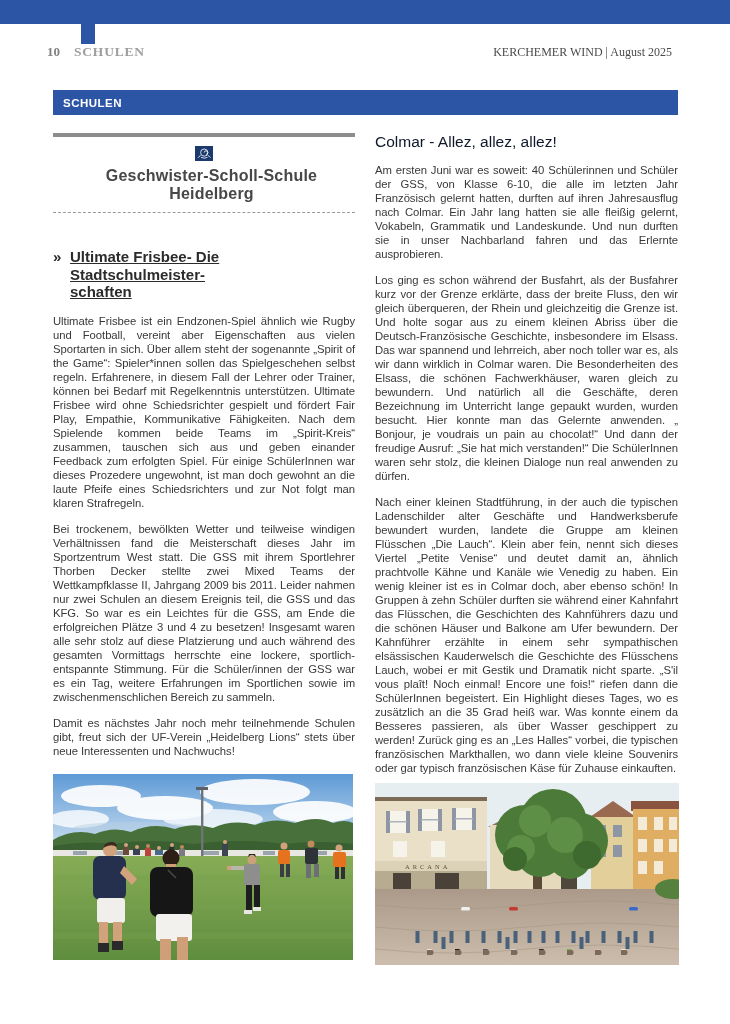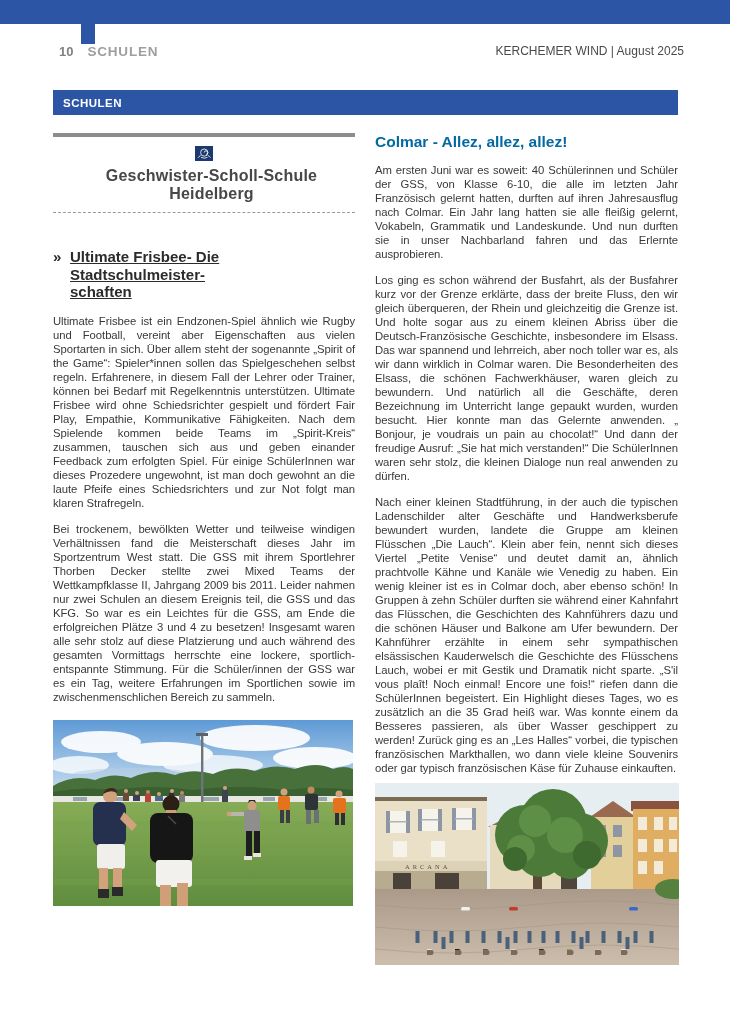--- a/index.html
+++ b/index.html
@@ -2,42 +2,42 @@
 <html lang="de"><head>
 <meta charset="utf-8">
 <style>
   html,body{margin:0;padding:0;background:#ffffff;}
   body{width:730px;height:1024px;font-family:"Liberation Sans",sans-serif;}
   .page{position:relative;width:730px;height:1024px;background:#fff;overflow:hidden;}
 
   .top-band{position:absolute;top:0;left:0;width:730px;height:24px;background:#2d55a5;}
   .top-tab{position:absolute;top:24px;left:81px;width:14px;height:20px;background:#2d55a5;}
 
-  .page-header{position:absolute;top:44px;left:59px;width:625px;display:flex;justify-content:space-between;align-items:flex-start;}
+  .page-header{position:absolute;top:44px;left:47px;width:625px;display:flex;justify-content:space-between;align-items:flex-end;font-family:Liberation Serif, serif;}
   .header-left{display:flex;align-items:baseline;}
   .page-num{color:#818181;font-weight:bold;font-size:13px;margin-right:14px;}
   .running-title{color:#9e9e9e;font-weight:bold;font-size:13.5px;letter-spacing:0.8px;}
   .issue{color:#4a4a4a;font-size:12px;}
 
   .category-bar{position:absolute;top:90px;left:53px;width:625px;height:25px;background:#2d55a5;color:#ffffff;font-weight:bold;font-size:11.5px;letter-spacing:0.5px;display:flex;align-items:center;padding-left:10px;box-sizing:border-box;}
 
   .columns{position:absolute;top:133px;left:53px;width:625px;display:flex;gap:20px;}
   .col{width:302px;}
   .col-right{width:303px;}
 
   .school-topbar{height:4px;background:#8c8c8c;}
   .school-logo{text-align:center;margin-top:9px;line-height:0;}
   .school-name{font-size:16px;font-weight:bold;color:#474747;text-align:center;margin:6px 0 9px 15px;letter-spacing:0.2px;}
   .school-divider{border-bottom:1px dashed #9a9a9a;height:0;}
 
   .article-title{font-size:15px;font-weight:bold;color:#2b2b2b;line-height:17.5px;margin:35px 0 13px 0;display:flex;}
   .article-title .marker{flex:none;width:17px;}
   .article-title .title-text{white-space:pre-line;text-decoration:underline;}
 
-  .colmar-title{font-size:15.5px;font-weight:bold;color:#0369a1;line-height:18px;margin:0 0 3px 0;}
+  .colmar-title{font-size:15.5px;font-weight:normal;color:#0f172a;line-height:18px;margin:0 0 3px 0;}
 
   .body-copy p{font-size:11.3px;line-height:14px;color:#383838;text-align:justify;margin:12px 0 8px 0;letter-spacing:-0.05px;hyphens:auto;}
 
   figure.photo{margin:0;line-height:0;}
   figure.photo-left{margin-top:16px;}
   figure.photo-right{margin-top:5px;}
   figure.photo svg{display:block;}
 </style>
 </head>
 <body>
@@ -81,20 +81,21 @@
       </div>
 
       <h2 class="article-title">
         <span class="marker">»</span>
         <span class="title-text">Ultimate Frisbee- Die Stadtschulmeister-
 schaften</span>
       </h2>
 
       <p>Ultimate Frisbee ist ein Endzonen-Spiel ähnlich wie Rugby und Football, vereint aber Eigenschaften aus vielen Sportarten in sich. Über allem steht der sogenannte „Spirit of the Game“: Spieler*innen sollen das Spielgeschehen selbst regeln. Erfahrenere, in diesem Fall der Lehrer oder Trainer, können bei Bedarf mit Regelkenntnis unterstützen. Ultimate Frisbee wird ohne Schiedsrichter gespielt und fördert Fair Play, Empathie, Kommunikative Fähigkeiten. Nach dem Spielende kommen beide Teams im „Spirit-Kreis“ zusammen, tauschen sich aus und geben einander Feedback zum erfolgten Spiel. Für einige SchülerInnen war dieses Prozedere ungewohnt, ist man doch gewohnt an die laute Pfeife eines Schiedsrichters und zur Not folgt man klaren Strafregeln.</p>
       <p>Bei trockenem, bewölkten Wetter und teilweise windigen Verhältnissen fand die Meisterschaft dieses Jahr im Sportzentrum West statt. Die GSS mit ihrem Sportlehrer Thorben Decker stellte zwei Mixed Teams der Wettkampfklasse II, Jahrgang 2009 bis 2011. Leider nahmen nur zwei Schulen an diesem Ereignis teil, die GSS und das KFG. So war es ein Leichtes für die GSS, am Ende die erfolgreichen Plätze 3 und 4 zu besetzen! Insgesamt waren alle sehr stolz auf diese Platzierung und auch während des gesamten Vormittags herrschte eine lockere, sportlich-entspannte Stimmung. Für die Schüler/innen der GSS war es ein Tag, weitere Erfahrungen im Sportlichen sowie im zwischenmenschlichen Bereich zu sammeln.</p>
+      <p>Damit es nächstes Jahr noch mehr teilnehmende Schulen gibt, freut sich der UF-Verein „Heidelberg Lions“ stets über neue Interessenten und Nachwuchs!</p>
 
       <figure class="photo photo-left">
         <svg width="300" height="186" viewBox="0 0 300 186">
           <defs>
             <linearGradient id="skyA" x1="0" y1="0" x2="0" y2="1">
               <stop offset="0" stop-color="#5e9ad6"></stop>
                 <stop offset="1" stop-color="#d6e6f3"></stop>
             </linearGradient>
             <linearGradient id="grassA" x1="0" y1="0" x2="0" y2="1">
               <stop offset="0" stop-color="#87ac56"></stop>

